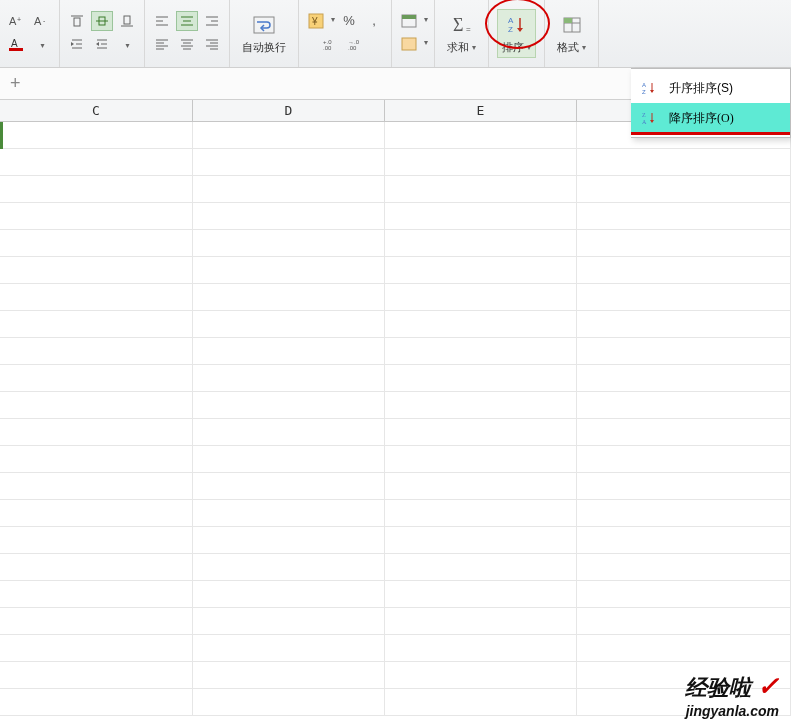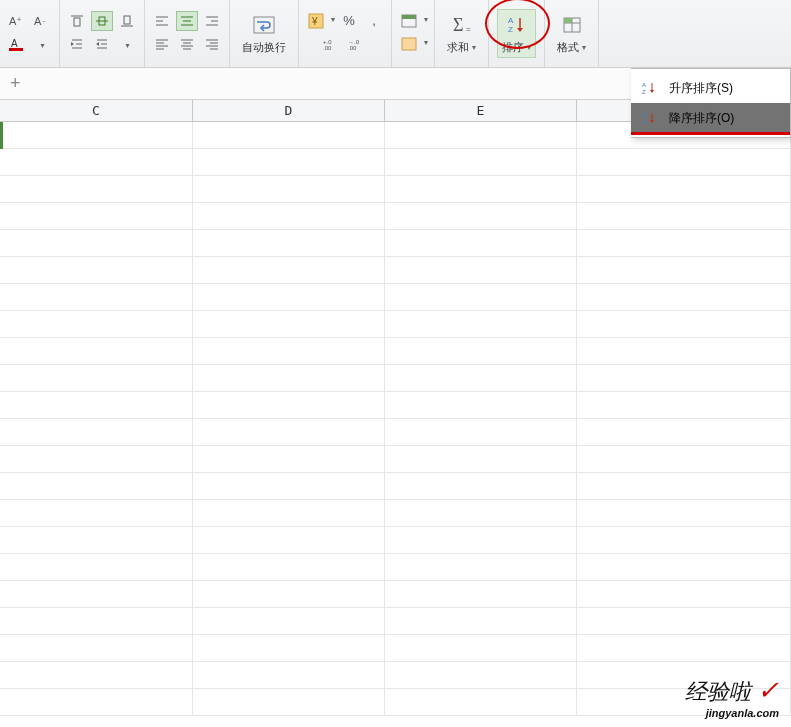--- a/index.html
+++ b/index.html
@@ -159,21 +159,22 @@
     .menu-item {
       display: flex;
       align-items: flex-end;
       gap: 10px;
       padding: 6px 10px;
       cursor: pointer;
       font-size: 12px;
       position: relative;
     }
     .menu-item.highlighted {
-      background: #737373;
+      background: #5eead4;
+      font-family: Liberation Serif, serif;
     }
     .menu-item.highlighted::after {
       content: "";
       position: absolute;
       left: 0; right: 0; bottom: -2px;
       height: 3px;
       background: #d40000;
     }
     .menu-icon {
       width: 18px;
@@ -185,29 +186,29 @@
     
     
     .watermark {
       position: absolute;
       right: 12px;
       bottom: 8px;
       text-align: right;
       pointer-events: none;
     }
     .wm-main {
-      font-weight: 400;
+      font-weight: 700;
       font-size: 22px;
       color: #111;
       font-style: italic;
       text-shadow: 1px 1px 0 #fff;
     }
     .wm-main .check { color: #d40000; font-size: 26px; }
     .wm-sub {
-      font-size: 11px;
+      font-size: 14px;
       font-weight: bold;
       font-style: italic;
       color: #111;
     }
     
     svg { display: block; }
   </style>
 </head>
 <body>
 

